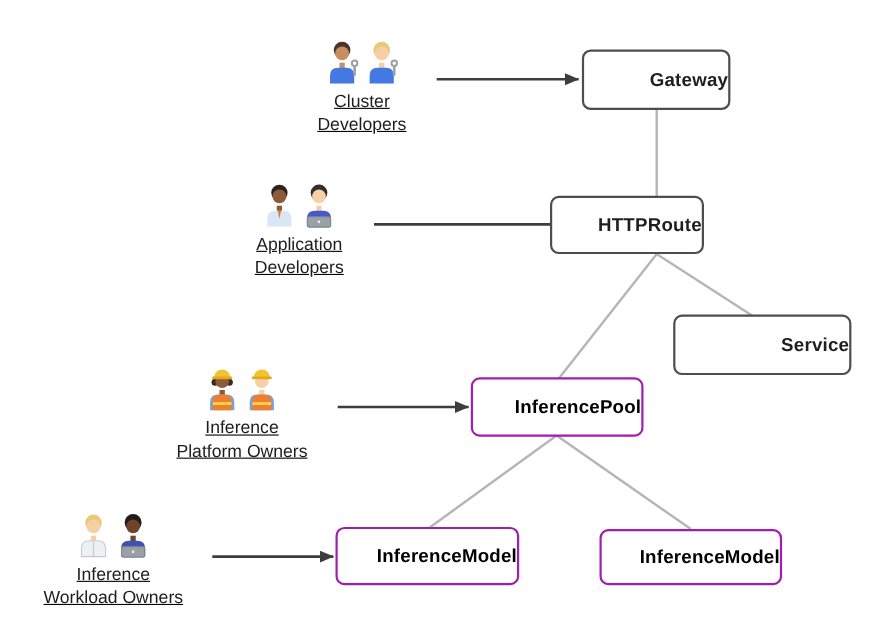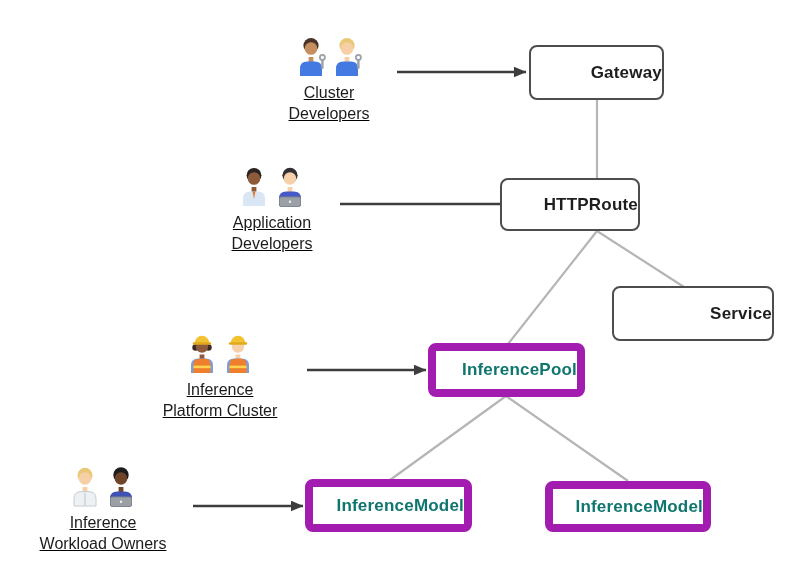--- a/index.html
+++ b/index.html
@@ -7,21 +7,21 @@
     position:relative; width:800px; height:572px; background:#ffffff;
     font-family:"Liberation Sans", sans-serif; overflow:hidden;
   }
   .overlay { position:absolute; left:0; top:0; width:800px; height:572px; }
   .node {
     position:absolute; display:flex; align-items:center; justify-content:flex-end;
     background:#ffffff; border-radius:8px; font-weight:700; font-size:17px;
     letter-spacing:0.2px; box-sizing:border-box;
   }
   .node.core { border:2.5px solid #4d4d4d; color:#1e1e1e; }
-  .node.ext  { border:8px solid #a21caf; color:#0f766e; }
+  .node.ext  { border:2px solid #a21caf; color:#000000; }
   .persona {
     position:absolute; width:150px; display:flex; flex-direction:column;
     align-items:center;
     text-decoration:underline;
   }
   .persona .plabel {
     margin-top:4px; font-size:16px; line-height:21px; color:#1c1c1c;
     text-align:center; font-weight:400; white-space:nowrap;
   }
   .picon { display:block; }
@@ -100,21 +100,21 @@
       <rect x="11.5" y="34.6" width="17" height="2.6" fill="#ffd34d"></rect>
       <circle cx="56" cy="15.5" r="6.2" fill="#f6d0a8"></circle>
       <path d="M48.6,12.2 A7.4,7.4 0 0 1 63.4,12.2 Z" fill="#f3c230"></path>
       <rect x="46.8" y="11.2" width="18.4" height="2.6" rx="1.3" fill="#e2a91a"></rect>
       <rect x="53.6" y="23.5" width="4.8" height="4.5" fill="#f6d0a8"></rect>
       <path d="M45,42 V34.8 Q45,27.6 52.2,27.6 H59.8 Q67,27.6 67,34.8 V42 Z" fill="#7e9ed6"></path>
       <path d="M47.5,42 V34 Q47.5,27.8 53,27.8 H59 Q64.5,27.8 64.5,34 V42 Z" fill="#ef7f2d"></path>
       <rect x="47.5" y="34.6" width="17" height="2.6" fill="#ffd34d"></rect>
     </svg>
     <div class="plabel">Inference</div>
-    <div class="plabel" style="margin-top:0;">Platform Cluster</div>
+    <div class="plabel" style="margin-top:0;">Platform Owners</div>
   </div>
 
   <div class="persona" style="left:28px; top:464px;">
     <svg class="picon" width="76" height="44" viewBox="0 0 76 44">
       <circle cx="20" cy="11.3" r="7.5" fill="#e9c978"></circle>
       <circle cx="20" cy="14.5" r="6.2" fill="#f6cfa4"></circle>
       <rect x="17.6" y="23" width="4.8" height="5" fill="#f6cfa4"></rect>
       <path d="M9,42 V34.8 Q9,27.6 16.2,27.6 H23.8 Q31,27.6 31,34.8 V42 Z" fill="#eef1f4" stroke="#c6ccd2" stroke-width="1"></path>
       <line x1="20" y1="28.5" x2="20" y2="42" stroke="#c6ccd2" stroke-width="1.2"></line>
       <circle cx="56" cy="11" r="7.7" fill="#1f1c1e"></circle>

